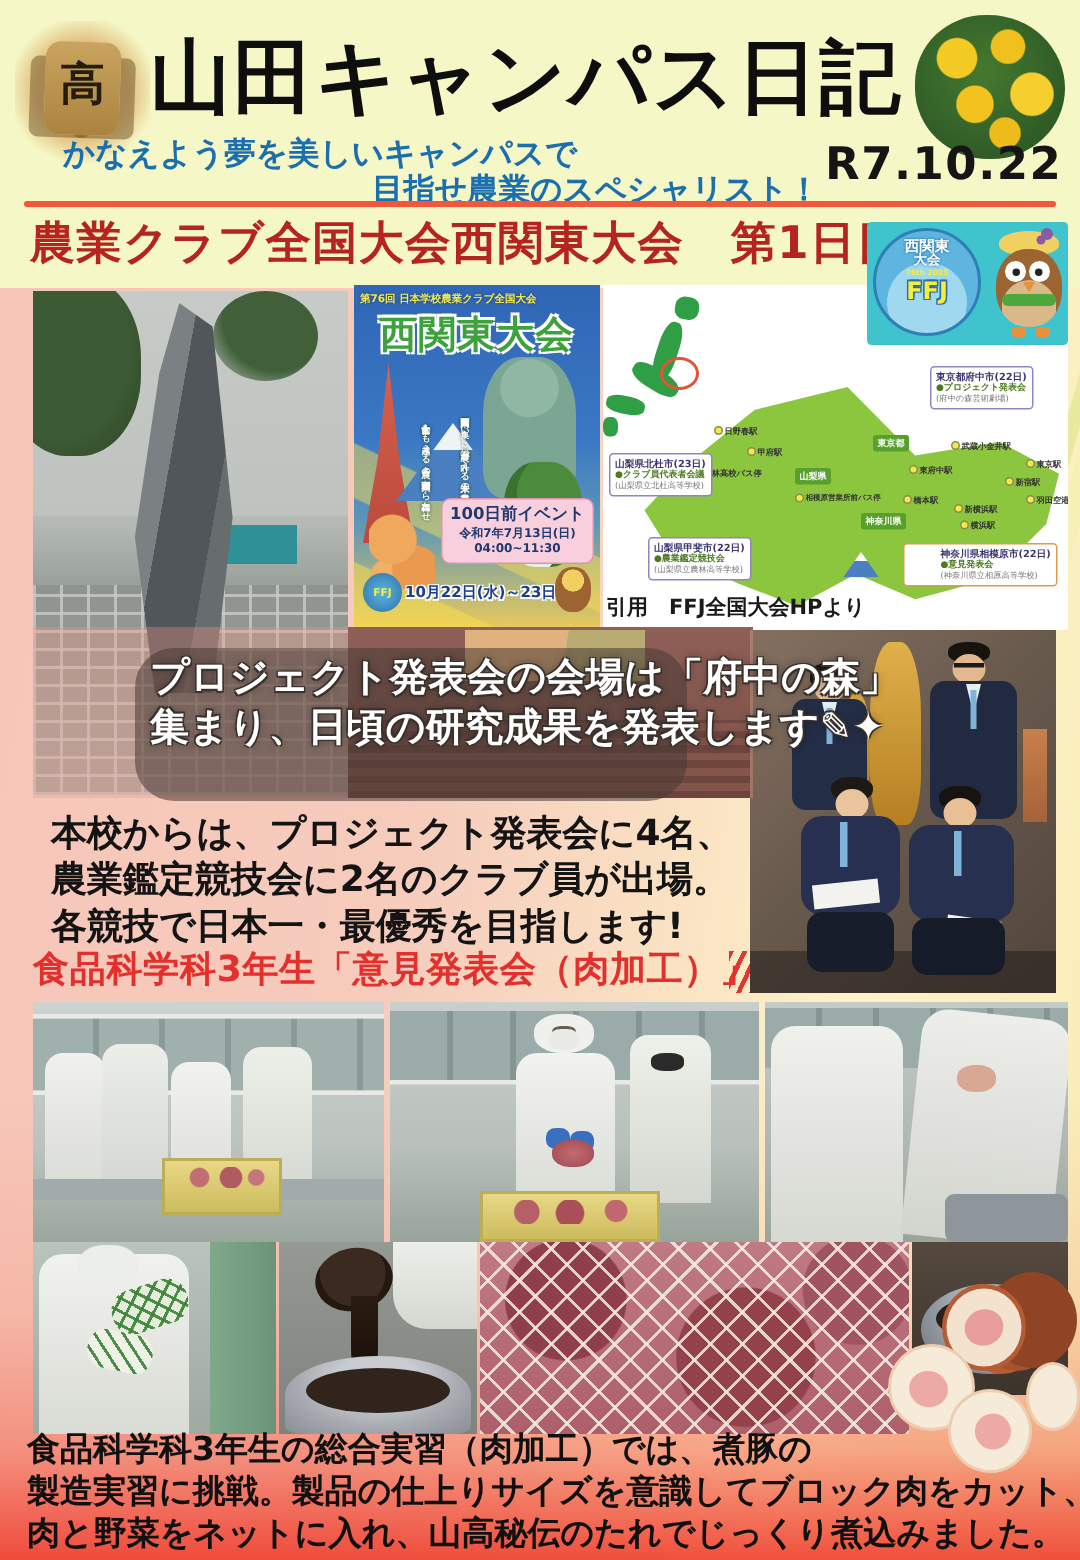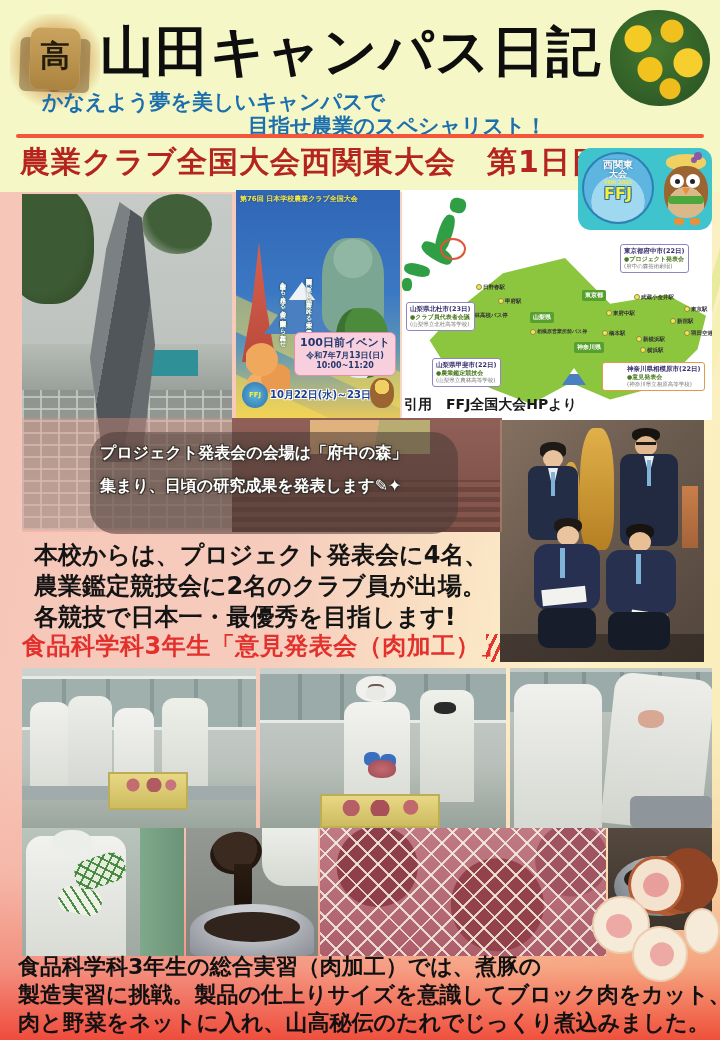--- a/index.html
+++ b/index.html
@@ -28,21 +28,21 @@
   .station::before{content:"";display:inline-block;width:4px;height:4px;background:#f7e84a;border:1px solid #8a8a52;border-radius:50%;margin-right:1px;vertical-align:middle;}
   .mlabel{position:absolute;background:#fff;border:1.5px solid #9184c4;border-radius:3px;padding:2px 3px;font-size:6px;line-height:1.3;z-index:4;white-space:nowrap;}
   .mlabel .city{color:#3a3470;font-weight:bold;font-size:6.5px;}
   .mlabel .item{color:#4a7a1e;font-weight:bold;}
   .mlabel .venue{color:#777;font-size:5.5px;}
   .mlabel.orange{border-color:#e09a4a;}
   .pref{position:absolute;background:#57a02e;color:#fff;font-size:6px;font-weight:bold;padding:1px 3px;border-radius:2px;z-index:3;}
   .jp{position:absolute;background:#2f9e44;border-radius:40%;}
   
   .callout-box{left:90px;top:432px;width:368px;height:102px;background:rgba(72,59,52,0.55);border-radius:26px;z-index:3;}
-  .callout-text{left:100px;top:436px;font-size:16px;font-weight:bold;color:#fff;line-height:33px;white-space:nowrap;z-index:4;
+  .callout-text{left:100px;top:436px;font-size:26px;font-weight:bold;color:#fff;line-height:33px;white-space:nowrap;z-index:4;
     text-shadow:-1px -1px 0 #39322c,1px -1px 0 #39322c,-1px 1px 0 #39322c,1px 1px 0 #39322c,0 0 6px rgba(0,0,0,0.45);}
   .credit{left:404px;top:396px;font-size:14px;font-weight:bold;color:#1a1a1a;z-index:3;white-space:nowrap;}
   .vtext{writing-mode:vertical-rl;}
 </style>
 </head>
 <body>
 
 <div class="page">
 
   <div class="abs hdr"></div>
@@ -57,20 +57,21 @@
   <div class="abs" style="left:610px;top:10px;width:100px;height:96px;border-radius:48% 52% 50% 50%;overflow:hidden;background:
       radial-gradient(circle at 28% 30%, #f4ca25 0 13px, transparent 14px),
       radial-gradient(circle at 62% 22%, #f0c01e 0 11px, transparent 12px),
       radial-gradient(circle at 78% 55%, #f6ce2e 0 14px, transparent 15px),
       radial-gradient(circle at 40% 62%, #f2c31f 0 12px, transparent 13px),
       radial-gradient(circle at 60% 82%, #eebd1c 0 10px, transparent 11px),
       radial-gradient(circle at 45% 40%, #45792f 0%, #2e5a26 75%);"></div>
 
   <div class="abs slogan" style="left:248px;top:112px;">目指せ農業のスペシャリスト！</div>
   <div class="abs slogan" style="left:42px;top:88px;">かなえよう夢を美しいキャンパスで</div>
+  <div class="abs date">R7.10.22</div>
   <div class="abs redline"></div>
 
   <div class="abs h1">農業クラブ全国大会西関東大会　第1日目</div>
 
   <div class="abs" style="left:694px;top:232px;width:10px;height:215px;background:rgba(225,234,145,0.75);transform:rotate(16deg);"></div>
   <div class="abs" style="left:708px;top:226px;width:14px;height:230px;background:rgba(246,240,178,0.9);transform:rotate(16deg);"></div>
 
   <div class="ph" style="left:22px;top:194px;width:210px;height:336px;background:linear-gradient(#c6cbc7 0%, #bcc1bd 55%, #a7aba6 60%, #a2a5a0 100%);z-index:1;">
     <div class="abs" style="left:-18px;top:-10px;width:90px;height:120px;background:radial-gradient(ellipse at 40% 40%, #3c5a33 60%, #2c4526 100%);border-radius:45%;"></div>
     <div class="abs" style="left:120px;top:0;width:70px;height:60px;background:radial-gradient(ellipse at 60% 30%, #41603a 60%, rgba(60,90,50,0) 100%);border-radius:50%;"></div>
@@ -80,31 +81,32 @@
         repeating-linear-gradient(90deg, rgba(200,204,200,0.8) 0 2px, transparent 2px 18px),
         repeating-linear-gradient(0deg, rgba(200,204,200,0.8) 0 2px, transparent 2px 12px),
         linear-gradient(#8e938e,#a5a8a2);"></div>
     <div class="abs" style="left:62px;top:8px;width:74px;height:260px;background:linear-gradient(100deg,#7b8083 0 40%, #51565a 40% 70%, #676c6f 70%);clip-path:polygon(48% 0, 78% 6%, 96% 55%, 78% 100%, 26% 100%, 8% 60%, 30% 18%);"></div>
   </div>
 
   <div class="ph" style="left:236px;top:190px;width:164px;height:228px;background:
       linear-gradient(25deg, rgba(250,220,80,0.55) 0 14%, rgba(250,220,80,0) 14.5% 28%, rgba(250,220,80,0.5) 28.5% 40%, rgba(250,220,80,0) 40.5%),
       linear-gradient(#2f66b5 0%, #3b78c4 45%, #5f97b5 70%, #e7c95c 100%);z-index:1;">
     <div class="abs" style="left:4px;top:4px;width:156px;font-size:7px;font-weight:bold;color:#f5e84a;text-shadow:0 0 2px #1a3c7e;white-space:nowrap;">第76回 日本学校農業クラブ全国大会</div>
+    <div class="abs" style="left:0;top:16px;width:164px;text-align:center;font-size:25px;font-weight:bold;color:#3da23d;letter-spacing:1px;text-shadow:-1.5px -1.5px 0 #fff,1.5px -1.5px 0 #fff,-1.5px 1.5px 0 #fff,1.5px 1.5px 0 #fff;white-space:nowrap;">西関東大会</div>
     <div class="abs" style="left:6px;top:52px;width:34px;height:120px;background:linear-gradient(#d8604e,#b94a3c);clip-path:polygon(50% 0, 72% 55%, 100% 100%, 0 100%, 28% 55%);"></div>
     <div class="abs" style="left:28px;top:92px;width:76px;height:52px;background:linear-gradient(#eef3f6 0 34%, #4a7fc1 34%);clip-path:polygon(50% 0, 100% 100%, 0 100%);"></div>
     <div class="abs" style="left:86px;top:48px;width:62px;height:94px;background:radial-gradient(circle at 50% 22%, #8fb7a4 0 24%, #7aa693 25%);border-radius:40% 40% 20% 20%;"></div>
     <div class="abs" style="left:100px;top:118px;width:52px;height:70px;background:radial-gradient(circle at 30% 80%, #e9edea 0 30%, transparent 31%),radial-gradient(circle at 70% 30%, #4c8a3c 0 45%, #3c7230 46%);border-radius:40%;"></div>
     <div class="abs" style="left:10px;top:150px;width:44px;height:56px;background:radial-gradient(circle at 35% 35%, #f0a85c 0 16px, transparent 17px),radial-gradient(circle at 70% 70%, #ea9a4e 0 15px, transparent 16px),radial-gradient(circle at 30% 80%, #f2b066 0 12px, transparent 13px);"></div>
     <div class="abs vtext" style="left:42px;top:88px;height:110px;font-size:6px;font-weight:bold;color:#fff;text-shadow:0 0 2px #1e4a1e;">富士山をも越える 農々の力 西関東から轟かせ</div>
     <div class="abs vtext" style="left:68px;top:84px;height:112px;font-size:6px;font-weight:bold;color:#fff;text-shadow:0 0 2px #1e4a1e;">西関東に集いし精鋭 農々が叶える未来の農業</div>
     <div class="abs" style="left:58px;top:142px;width:100px;height:42px;background:#f8cfdd;border:1px solid #e191ad;border-radius:6px;text-align:center;">
       <div class="b" style="font-size:11px;color:#21386e;margin-top:2px;">100日前イベント</div>
       <div class="b" style="font-size:8px;color:#21386e;">令和7年7月13日(日)</div>
-      <div class="b" style="font-size:8px;color:#21386e;">10:00~11:20</div>
+      <div class="b" style="font-size:8px;color:#21386e;">04:00~11:30</div>
     </div>
     <div class="abs" style="left:6px;top:192px;width:26px;height:26px;border-radius:50%;background:radial-gradient(#5db5e0,#2e6fa8);text-align:center;line-height:26px;font-size:7px;font-weight:bold;color:#f5ee3a;"><span>FFJ</span></div>
     <div class="abs b" style="left:34px;top:198px;font-size:10px;color:#1a3e92;text-shadow:-1px -1px 0 #fff,1px -1px 0 #fff,-1px 1px 0 #fff,1px 1px 0 #fff;white-space:nowrap;">10月22日(水)～23日(木)</div>
     <div class="abs" style="left:134px;top:188px;width:24px;height:30px;background:radial-gradient(circle at 50% 30%, #f0d060 0 30%, #9c6430 31%);border-radius:45%;"></div>
   </div>
 
   <div class="ph mappanel">
 
     <div class="jp" style="left:48px;top:8px;width:16px;height:15px;transform:rotate(10deg);"></div>
     <div class="jp" style="left:36px;top:24px;width:14px;height:40px;transform:rotate(18deg);"></div>
@@ -149,21 +151,21 @@
       <div class="venue">(山梨県立農林高等学校)</div>
     </div>
     <div class="mlabel orange" style="left:200px;top:172px;padding-left:24px;">
       <div class="city">神奈川県相模原市(22日)</div>
       <div class="item">●意見発表会</div>
       <div class="venue">(神奈川県立相原高等学校)</div>
     </div>
   </div>
   <div class="abs credit">引用　FFJ全国大会HPより</div>
 
-  <div class="abs" style="left:578px;top:148px;width:134px;height:82px;background:#3fc3cd;border-radius:13px;z-index:5;">
+  <div class="abs" style="left:578px;top:148px;width:134px;height:82px;background:#3fc3cd;border-radius:3px;z-index:5;">
     <div class="abs" style="left:4px;top:4px;width:72px;height:72px;border-radius:50%;background:radial-gradient(circle at 50% 70%, #9fd8ef 0 45%, #5db5e0 46%);border:2px solid #2e7fb5;box-sizing:border-box;text-align:center;">
       <div class="b" style="font-size:10px;color:#fff;margin-top:6px;line-height:10px;text-shadow:0 0 2px #1d5d8e;">西関東</div>
       <div class="b" style="font-size:9px;color:#fff;line-height:9px;text-shadow:0 0 2px #1d5d8e;">大会</div>
       <div class="b" style="font-size:5px;color:#f5ee3a;line-height:6px;">76th 2025</div>
       <div class="b" style="font-size:16px;color:#f5ee3a;line-height:17px;text-shadow:-1px -1px 0 #2e6fa8,1px -1px 0 #2e6fa8,-1px 1px 0 #2e6fa8,1px 1px 0 #2e6fa8;">FFJ</div>
     </div>
     <div class="abs" style="left:88px;top:6px;width:40px;height:16px;background:#f0d060;border-radius:50% 50% 40% 40%;"></div>
     <div class="abs" style="left:116px;top:4px;width:8px;height:8px;background:#8a5aa8;border-radius:50%;box-shadow:-4px 4px 0 -1px #8a5aa8;"></div>
     <div class="abs" style="left:86px;top:18px;width:44px;height:52px;background:radial-gradient(circle at 50% 75%, #d9b98a 0 40%, #9c6430 41%);border-radius:46%;"></div>
     <div class="abs" style="left:92px;top:26px;width:14px;height:14px;background:#fff;border-radius:50%;box-shadow:16px 0 0 #fff;"></div>

